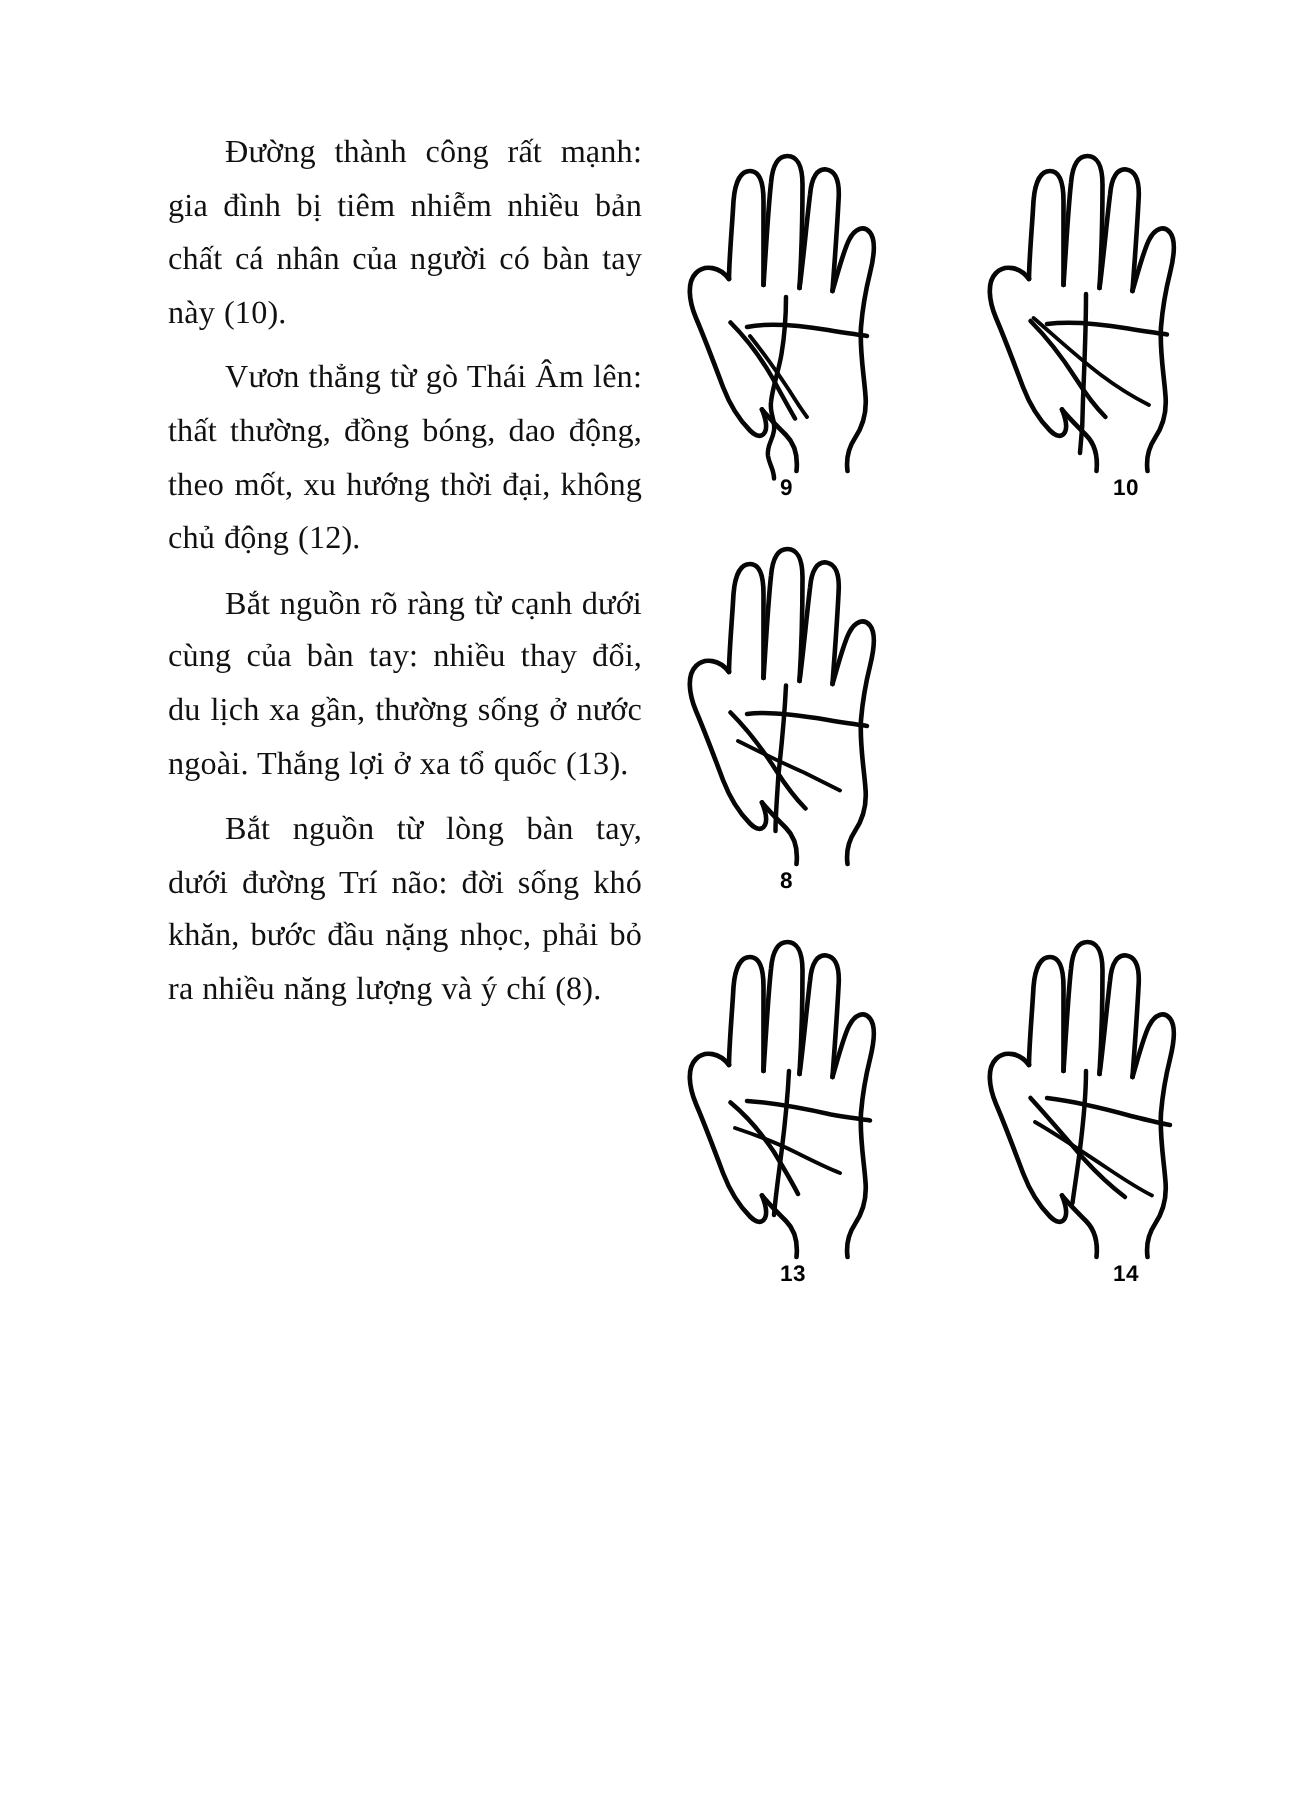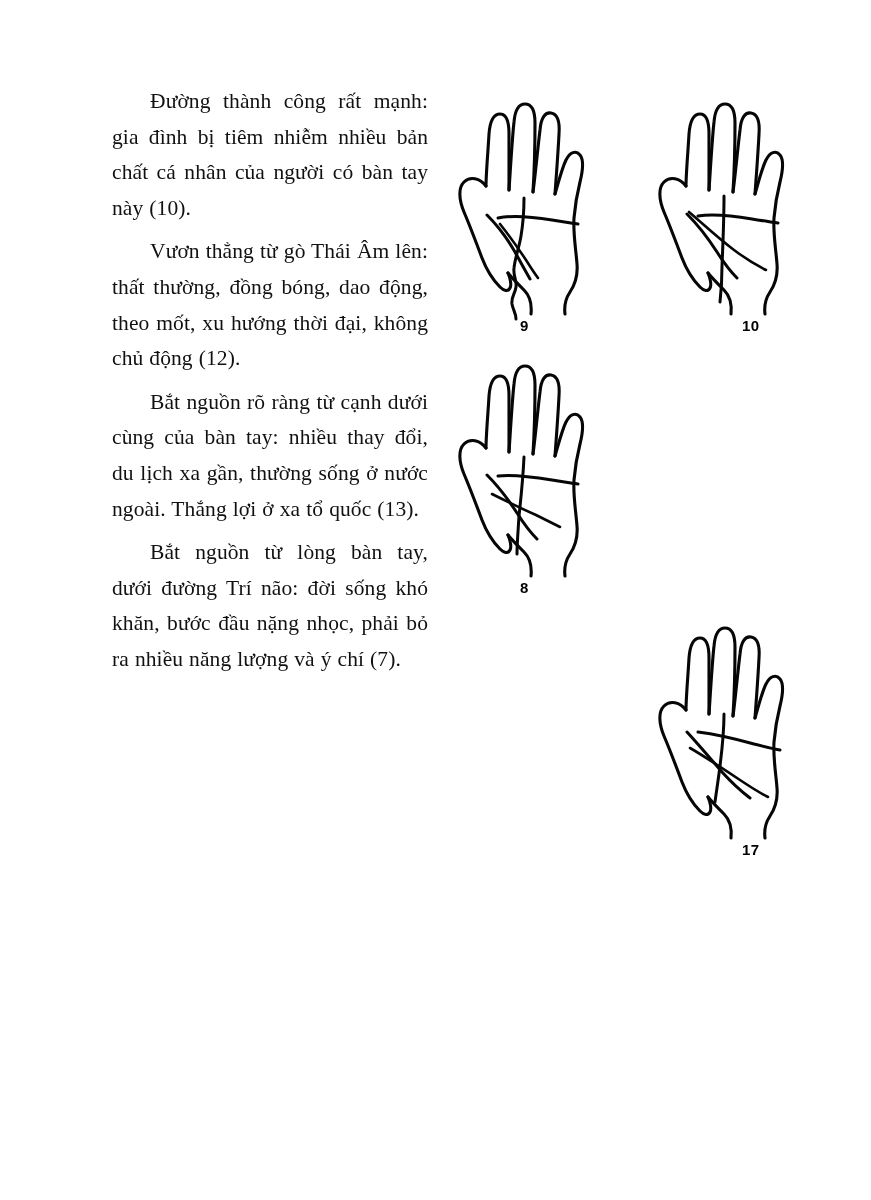--- a/index.html
+++ b/index.html
@@ -100,21 +100,21 @@
 </style>
 </head>
 <body>
 
 <div id="page">
 
   <div id="text-column">
     <p class="para">Đường thành công rất mạnh: gia đình bị tiêm nhiễm nhiều bản chất cá nhân của người có bàn tay này (10).</p>
     <p class="para">Vươn thẳng từ gò Thái Âm lên: thất thường, đồng bóng, dao động, theo mốt, xu hướng thời đại, không chủ động (12).</p>
     <p class="para">Bắt nguồn rõ ràng từ cạnh dưới cùng của bàn tay: nhiều thay đổi, du lịch xa gần, thường sống ở nước ngoài. Thắng lợi ở xa tổ quốc (13).</p>
-    <p class="para">Bắt nguồn từ lòng bàn tay, dưới đường Trí não: đời sống khó khăn, bước đầu nặng nhọc, phải bỏ ra nhiều năng lượng và ý chí (7).</p>
+    <p class="para">Bắt nguồn từ lòng bàn tay, dưới đường Trí não: đời sống khó khăn, bước đầu nặng nhọc, phải bỏ ra nhiều năng lượng và ý chí (8).</p>
   </div>
 
   <div id="figure-column">
 
     <div class="fig-row">
 
       <div class="fig-cell left">
         <svg viewBox="0 0 205 262">
 
           <path class="ink outline" d="M44,108 C38,100 28,98 22,104 C16,110 17,122 22,134
@@ -205,20 +205,45 @@
           <path class="ink palmline" d="M82,117 C81,138 79,158 77,176 C76,192 75,204 75,214"></path>
           <path class="ink palmline-thin" d="M50,154 C62,160 78,168 94,175 C104,180 112,184 118,187"></path>
         </svg>
         <div class="fig-label">8</div>
       </div>
 
     </div>
 
     <div class="fig-row">
 
+      <div class="fig-cell left">
+        <svg viewBox="0 0 205 262">
+          <path class="ink outline" d="M44,108 C38,100 28,98 22,104 C16,110 17,122 22,134
+               C28,148 34,164 40,180 C45,193 52,203 58,209
+               C62,213 66,214 68,210 C70,206 68,200 66,195"></path>
+          <path class="ink outline" d="M44,108 C44,96 46,74 47,56 C48,43 52,36 58,36
+               C64,36 67,43 67,56 C67,76 67,98 67,112"></path>
+          <path class="ink outline" d="M67,112 C68,98 70,62 72,44 C73,32 77,26 83,26
+               C89,26 93,32 93,45 C93,65 92,98 91,114"></path>
+          <path class="ink outline" d="M91,114 C93,100 96,68 98,52 C99,40 103,34 109,35
+               C115,36 118,43 117,56 C116,76 114,102 113,116"></path>
+          <path class="ink outline" d="M113,116 C116,106 120,90 124,82 C128,74 134,72 138,77
+               C142,82 141,92 138,104 C135,116 133,128 132,140
+               C131,156 134,172 135,186 C136,198 132,208 128,214
+               C124,220 122,228 123,236"></path>
+          <path class="ink outline" d="M66,195 C70,200 76,206 82,212 C88,218 90,226 89,236"></path>
+
+          <path class="ink palmline" d="M56,132 C72,133 94,137 112,141 C124,143 132,144 138,145"></path>
+          <path class="ink palmline" d="M45,133 C56,142 66,154 74,166 C80,176 86,186 90,194"></path>
+
+          <path class="ink palmline" d="M84,112 C83,132 81,150 79,166 C77,182 75,196 74,208"></path>
+          <path class="ink palmline-thin" d="M48,150 C60,154 74,159 88,166 C100,172 110,177 118,180"></path>
+        </svg>
+        <div class="fig-label">13</div>
+      </div>
 
       <div class="fig-cell right">
         <svg viewBox="0 0 205 262">
           <path class="ink outline" d="M44,108 C38,100 28,98 22,104 C16,110 17,122 22,134
                C28,148 34,164 40,180 C45,193 52,203 58,209
                C62,213 66,214 68,210 C70,206 68,200 66,195"></path>
           <path class="ink outline" d="M44,108 C44,96 46,74 47,56 C48,43 52,36 58,36
                C64,36 67,43 67,56 C67,76 67,98 67,112"></path>
           <path class="ink outline" d="M67,112 C68,98 70,62 72,44 C73,32 77,26 83,26
                C89,26 93,32 93,45 C93,65 92,98 91,114"></path>
@@ -229,21 +254,21 @@
                C131,156 134,172 135,186 C136,198 132,208 128,214
                C124,220 122,228 123,236"></path>
           <path class="ink outline" d="M66,195 C70,200 76,206 82,212 C88,218 90,226 89,236"></path>
 
           <path class="ink palmline" d="M56,130 C72,132 94,137 112,142 C124,145 132,147 138,148"></path>
           <path class="ink palmline" d="M45,130 C56,142 68,156 80,170 C90,181 100,190 108,196"></path>
 
           <path class="ink palmline" d="M82,112 C82,130 80,148 78,164 C76,180 74,192 73,200"></path>
           <path class="ink palmline-thin" d="M48,146 C62,154 80,166 98,178 C110,186 120,192 126,195"></path>
         </svg>
-        <div class="fig-label">17</div>
+        <div class="fig-label">14</div>
       </div>
     </div>
 
     <div class="fig-row">
 
 
     </div>
 
   </div>
 

